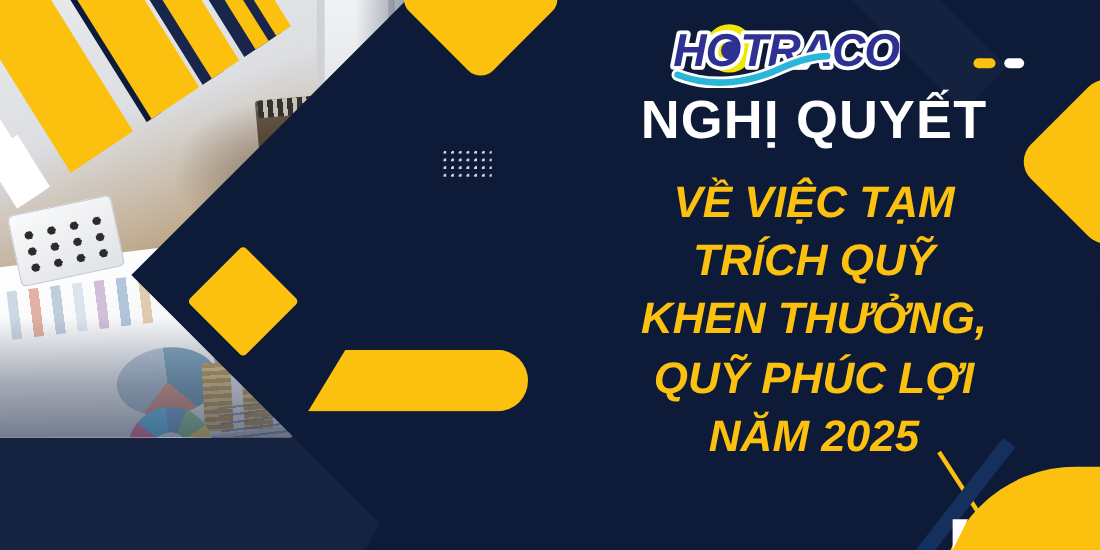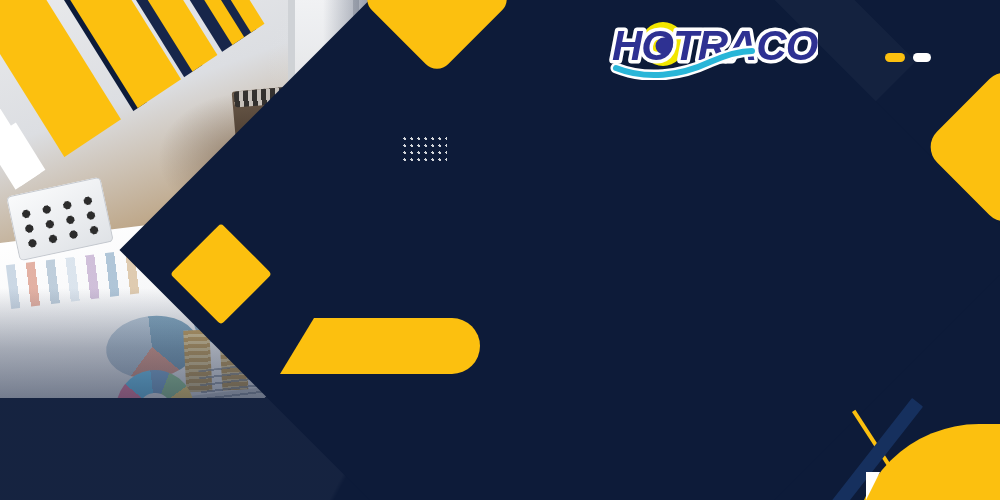--- a/index.html
+++ b/index.html
@@ -299,15 +299,23 @@
         <text x="6" y="42" fill="#2e3192">HOTRACO</text>
       </g>
 
       <circle cx="58" cy="28" r="8.5" fill="#2e3192"></circle>
 
       <path d="M10 50 C 40 62, 74 58, 104 44 C 120 37, 134 33, 146 33" fill="none" stroke="#ffffff" stroke-width="11" stroke-linecap="round"></path>
       <path d="M10 50 C 40 62, 74 58, 104 44 C 120 37, 134 33, 146 33" fill="none" stroke="#29b6d8" stroke-width="6" stroke-linecap="round"></path>
     </svg>
   </div>
 
-
+  <div class="title-main">NGHỊ QUYẾT</div>
+
+  <div class="subtitle">
+    <div>VỀ VIỆC TẠM</div>
+    <div>TRÍCH QUỸ</div>
+    <div>KHEN THƯỞNG,</div>
+    <div>QUỸ PHÚC LỢI</div>
+    <div>NĂM 2025</div>
+  </div>
 
 </div>
 
 </body></html>

